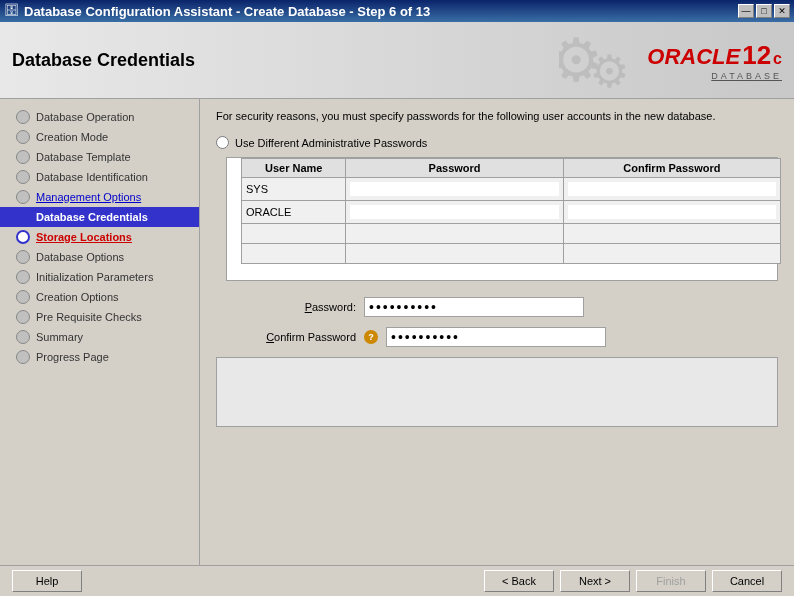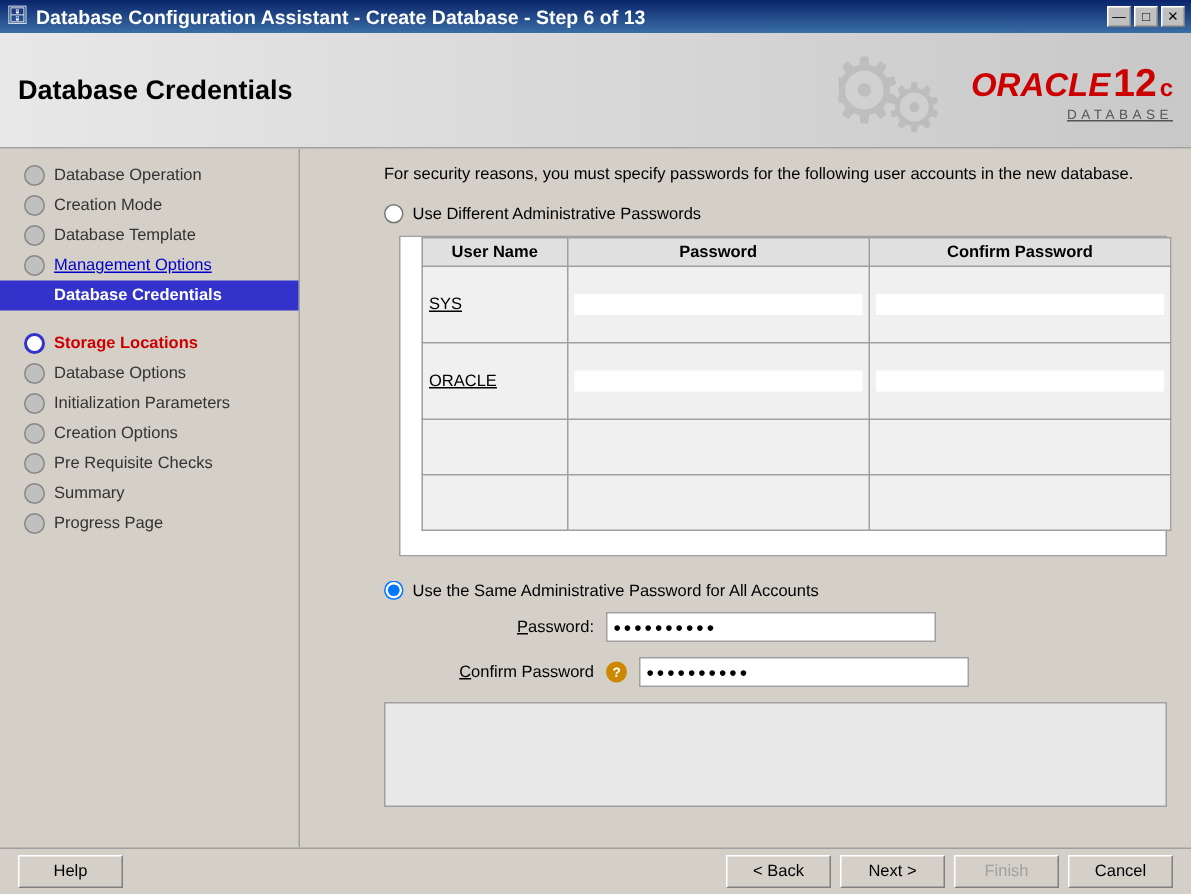--- a/index.html
+++ b/index.html
@@ -87,21 +87,20 @@
       display: flex;
       align-items: center;
       gap: 8px;
     }
 
     
     .content-area {
       display: flex;
       flex: 1;
       overflow: hidden;
-      gap: 40px;
     }
 
     
     .sidebar {
       width: 200px;
       background: #d4d0c8;
       border-right: 1px solid #a0a0a0;
       padding: 8px 0;
       flex-shrink: 0;
     }
@@ -119,21 +118,21 @@
       color: white;
       font-weight: bold;
     }
     .sidebar-item.link {
       color: #0000cc;
       text-decoration: underline;
     }
     .sidebar-item.current-link {
       color: #cc0000;
       font-weight: bold;
-      margin-top: 12px;
+      text-decoration: underline;
     }
     .step-circle {
       width: 14px;
       height: 14px;
       border-radius: 50%;
       border: 1px solid #888;
       background: #c0c0c0;
       display: flex;
       align-items: center;
       justify-content: center;
@@ -187,23 +186,22 @@
     .creds-table th {
       background: #e0e0e0;
       border: 1px solid #a0a0a0;
       padding: 3px 8px;
       font-size: 11px;
       font-weight: bold;
       text-align: center;
     }
     .creds-table td {
       border: 1px solid #a0a0a0;
-      padding: 18px 4px;
-      font-size: 11px;
-      text-decoration: underline;
+      padding: 4px 4px;
+      font-size: 11px;
     }
     .creds-table input[type="password"] {
       width: 100%;
       border: none;
       background: white;
       font-size: 11px;
       padding: 1px 2px;
     }
     .user-name-cell {
       background: #f0f0f0;
@@ -337,20 +335,24 @@
         <div class="step-circle"></div>
         <span>Database Operation</span>
       </div>
       <div class="sidebar-item">
         <div class="step-circle"></div>
         <span>Creation Mode</span>
       </div>
       <div class="sidebar-item">
         <div class="step-circle"></div>
         <span>Database Template</span>
+      </div>
+      <div class="sidebar-item">
+        <div class="step-circle"></div>
+        <span>Database Identification</span>
       </div>
       <div class="sidebar-item link">
         <div class="step-circle"></div>
         <span>Management Options</span>
       </div>
       <div class="sidebar-item active">
         <div class="step-circle active-circle"></div>
         <span>Database Credentials</span>
       </div>
       <div class="sidebar-item current-link">
@@ -419,24 +421,20 @@
             </tr>
             <tr style="height:20px;">
               <td></td>
                 <td></td>
                 <td></td>
             </tr>
           </tbody>
         </table>
       </div>
 
-      <div class="radio-option">
-        <input type="radio" name="password_mode" id="radio_same" checked="" style="">
-        <label for="radio_same">Use the Same Administrative Password for All Accounts</label>
-      </div>
 
       <div class="password-section">
         <div class="field-row">
           <label class="field-label">
             <span style="text-decoration:underline;">P</span>assword:
           </label>
           <input type="password" class="field-input" value="••••••••••" style="">
         </div>
         <div class="field-row">
           <label class="field-label">

